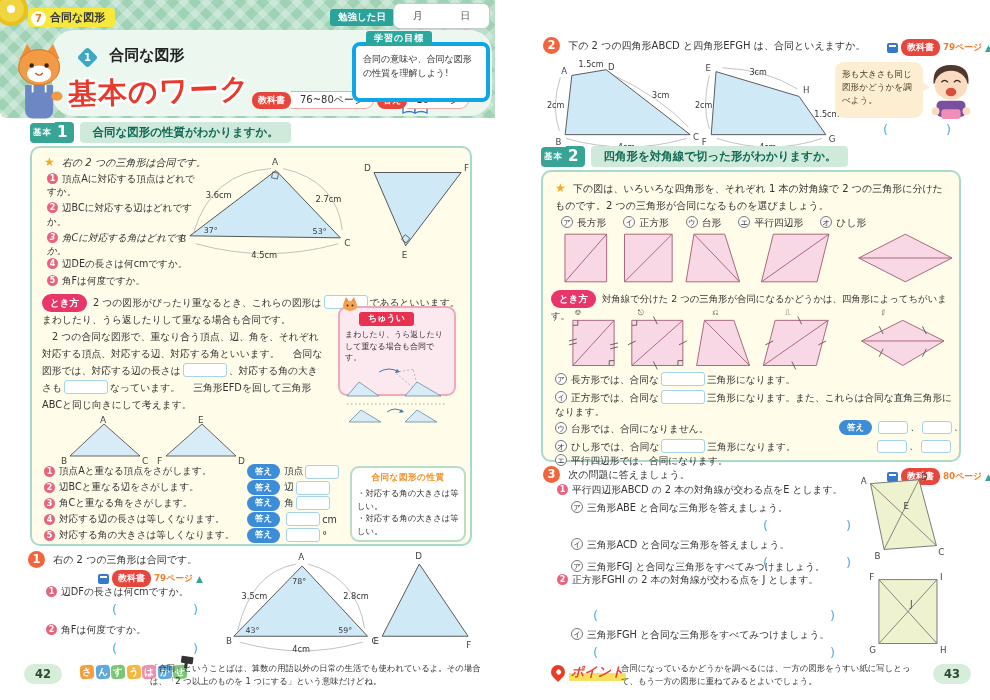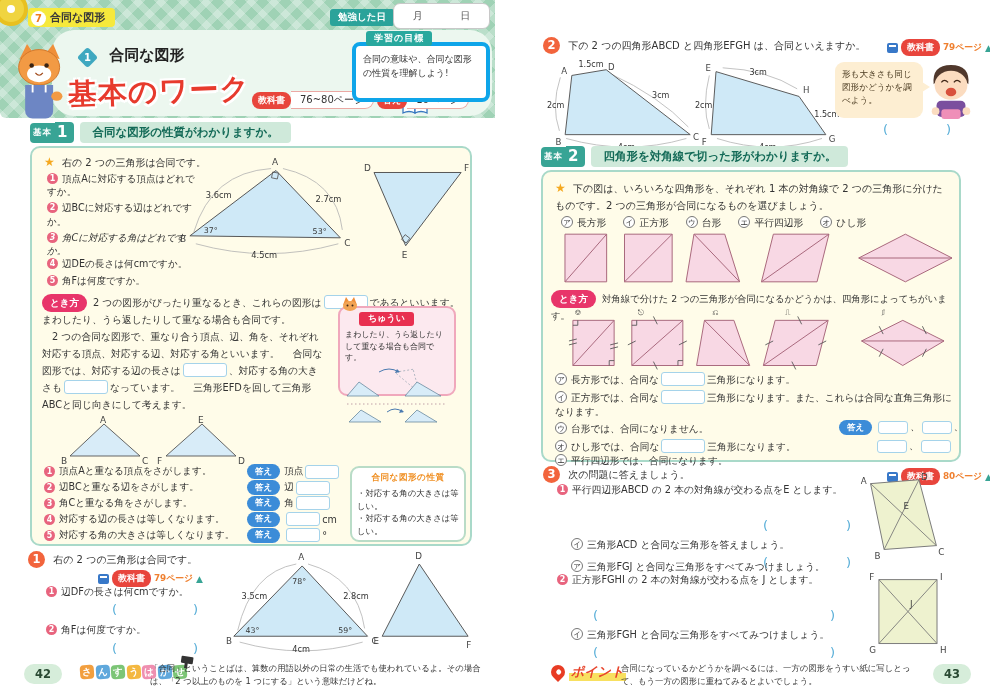--- a/index.html
+++ b/index.html
@@ -184,21 +184,21 @@
       <span class="bbox">16ページ</span>
     </div>
 
     <div class="kihon" style="left:30px;top:122px;">
       <span class="kh-tag">基本</span>
       <span class="kh-num">1</span>
       <span class="kh-title">合同な図形の性質がわかりますか。</span>
     </div>
 
     <div class="workbox" style="left:30px;top:146px;width:442px;height:400px;">
-      <div class="abs" style="left:12px;top:7px;">
+      <div class="abs" style="left:12px;top:7px;font-style:italic;">
         <span class="star-icon">★</span>
         <span class="intro">右の 2 つの三角形は合同です。</span>
       </div>
 
       <div class="abs" style="left:15px;top:24px;width:150px;font-size:9.6px;line-height:1.38;">
         <p style="margin:0 0 3px 0;"><span class="ncirc">1</span><span>頂点Aに対応する頂点はどれですか。</span></p>
         <p style="margin:0 0 3px 0;"><span class="ncirc">2</span><span>辺BCに対応する辺はどれですか。</span></p>
         <p style="margin:0 0 0 0;font-style:italic;"><span class="ncirc">3</span><span>角Cに対応する角はどれですか。</span></p>
         <p style="margin:0 0 3px 0;"><span class="ncirc">4</span><span>辺DEの長さは何cmですか。</span></p>
         <p style="margin:0;"><span class="ncirc">5</span><span>角Fは何度ですか。</span></p>
@@ -549,20 +549,23 @@
     <div class="ref abs" style="left:392px;top:468px;">
       <span class="book-ic"></span>
       <span class="pill-red">教科書</span>
       <span class="pg">80ページ</span>
       <span class="tri">▲</span>
     </div>
 
     <div class="abs qline" style="left:62px;top:484px;width:300px;">
       <span class="ncirc">1</span><span>平行四辺形ABCD の 2 本の対角線が交わる点をE とします。</span>
     </div>
+    <div class="abs qline" style="left:76px;top:501px;">
+      <span class="mark">ア</span><span>三角形ABE と合同な三角形を答えましょう。</span>
+    </div>
     <div class="pgroup abs" style="left:268px;top:518px;">(<span class="pgap" style="width:78px;"></span>)</div>
     <div class="abs qline" style="left:76px;top:538px;">
       <span class="mark">イ</span><span>三角形ACD と合同な三角形を答えましょう。</span>
     </div>
     <div class="pgroup abs" style="left:268px;top:555px;">(<span class="pgap" style="width:78px;"></span>)</div>
 
     <svg class="abs" style="left:362px;top:472px;" width="92" height="92" viewBox="0 0 95 95">
       <polygon points="14,12 64,8 82,76 28,80" fill="#eef2cf" stroke="#777" stroke-width="1"></polygon>
       <line x1="14" y1="12" x2="82" y2="76" stroke="#777" stroke-width="0.9"></line>
       <line x1="28" y1="80" x2="64" y2="8" stroke="#777" stroke-width="0.9"></line>

